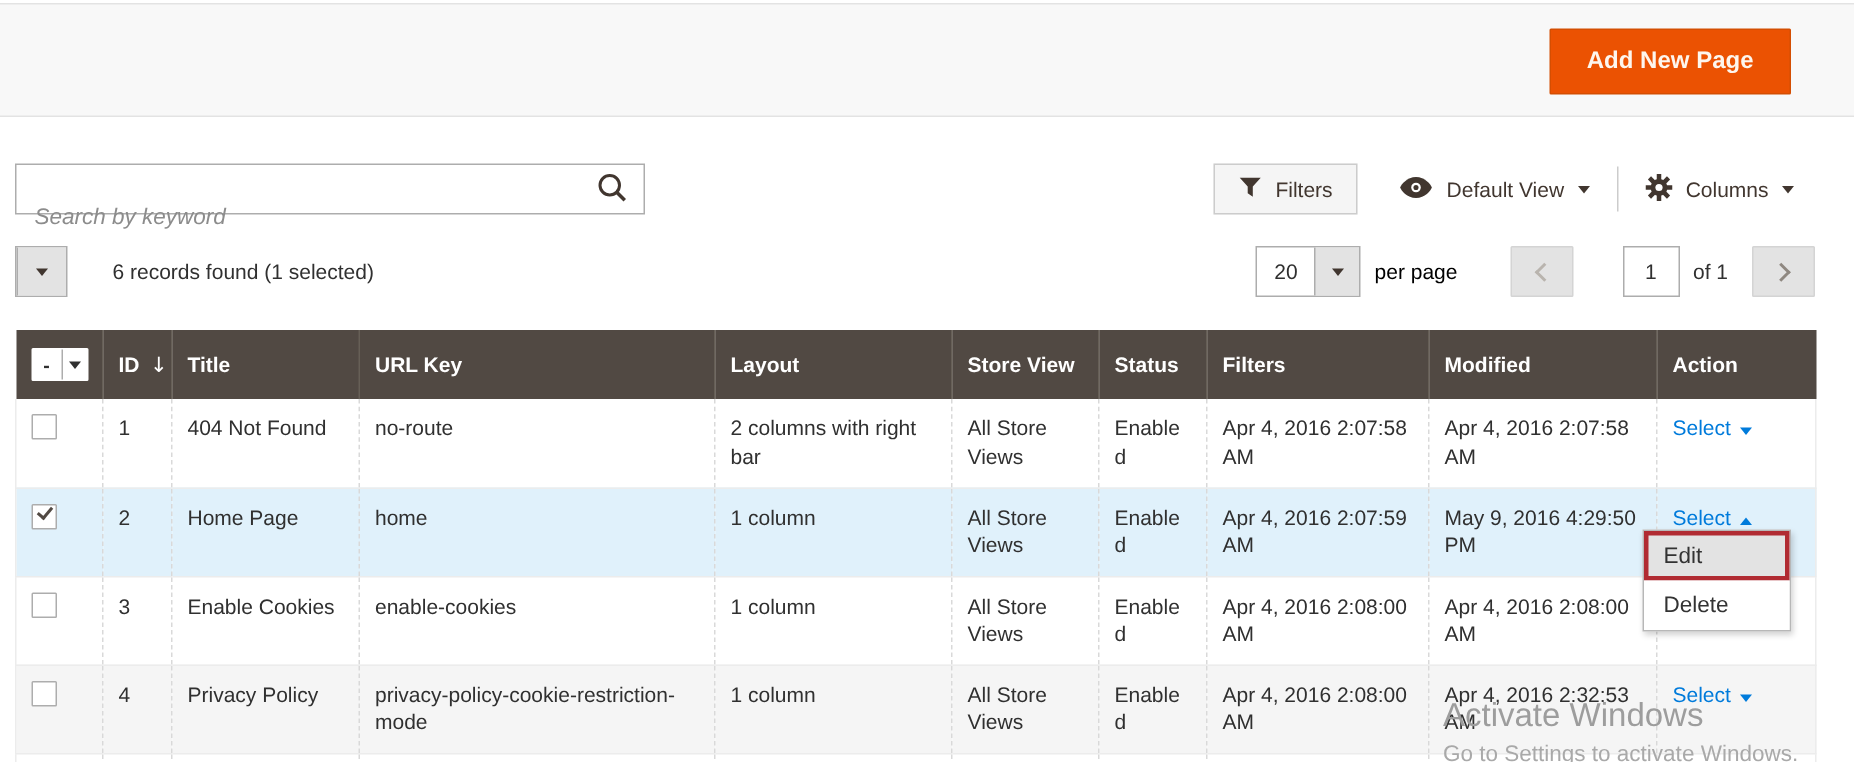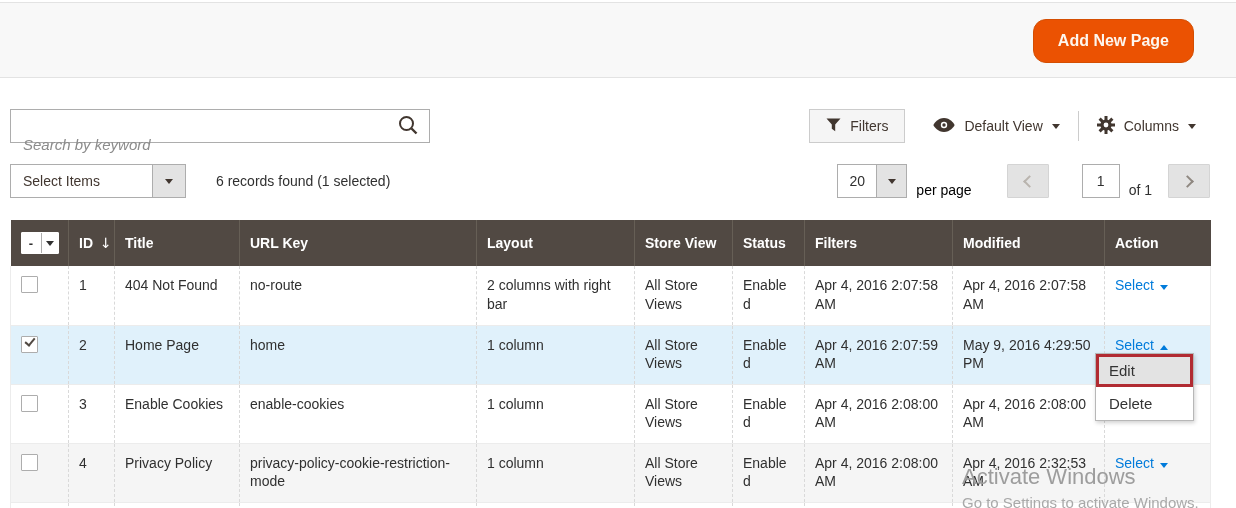--- a/index.html
+++ b/index.html
@@ -5,21 +5,21 @@
   * { margin:0; padding:0; box-sizing:border-box; }
   html,body { width:1236px; height:508px; }
   body { font-family:"Liberation Sans","DejaVu Sans",sans-serif; background:#fff; color:#303030; }
   .page { position:relative; width:1236px; height:508px; overflow:hidden; background:#fff; }
 
   
   .top-band { position:absolute; left:0; top:2px; width:1236px; height:76px;
     background:#f8f8f8; border-top:1px solid #e3e3e3; border-bottom:1px solid #e3e3e3; }
   .btn-primary { position:absolute; right:42px; top:16px; height:44px; padding:0 24px;
     background:#eb5202; color:#fdf6ee; font-size:16px; font-weight:bold; border:1px solid #d44e02;
-    border-radius:13px; cursor:pointer; font-family:inherit; }
+    border-radius:1px; cursor:pointer; font-family:inherit; }
 
   
   .search-wrap { position:absolute; left:10px; top:109px; width:420px; height:34px;
     border:1px solid #adadad; background:#fff; display:flex; align-items:center; }
   .search-input { flex:1; border:0; outline:0; background:transparent; padding:0 12px;
     font-size:15px; font-style:italic; color:#8c8c8c; font-family:inherit;margin-top:37px; }
   .search-input::placeholder { color:#8c8c8c; font-style:italic; }
   .search-btn { width:42px; height:32px; border:0; background:transparent; cursor:pointer;
     display:flex; align-items:center; justify-content:center; }
 
@@ -37,21 +37,21 @@
     border-top:5px solid #41362f; display:inline-block; }
 
   
   .massaction { position:absolute; left:10px; top:164px; height:34px; display:flex; align-items:center; }
   .split-select { display:flex; height:34px; border:1px solid #adadad; background:#fff; cursor:pointer; }
   .split-label { display:flex; align-items:center; padding:0 12px; font-size:14px; color:#41362f; width:141px; }
   .split-arrow { width:33px; background:#e3e3e3; border-left:1px solid #adadad;
     display:flex; align-items:center; justify-content:center; }
   .records { margin-left:30px; font-size:14px; color:#303030;text-align:center; }
 
-  .pagination { position:absolute; right:26px; top:164px; height:34px; display:flex; align-items:flex-end; }
+  .pagination { position:absolute; right:26px; top:164px; height:34px; display:flex; align-items:center; }
   .pp-select { display:flex; height:34px; border:1px solid #adadad; background:#fff; cursor:pointer; }
   .pp-value { display:flex; align-items:center; justify-content:center; width:38px; font-size:14px; color:#303030; }
   .pp-arrow { width:30px; background:#e3e3e3; border-left:1px solid #adadad;
     display:flex; align-items:center; justify-content:center; }
   .pp-label { margin-left:9px; font-size:14px; color:#000000; }
   .page-btn { width:42px; height:34px; background:#e3e3e3; border:1px solid #d4d4d4; border-radius:1px;
     display:flex; align-items:center; justify-content:center; cursor:pointer; }
   .page-prev { margin-left:35px; }
   .page-next { margin-left:16px; }
   .chev { width:9px; height:9px; border-left:2px solid #b9b4ae; border-bottom:2px solid #b9b4ae; }
@@ -163,21 +163,20 @@
           </g>
         </svg>
       </span>
       <span>Columns</span>
       <span class="caret-dn"></span>
     </div>
   </div>
 
   <div class="massaction">
     <div class="split-select">
-      <span class="split-label">Select Items</span>
       <span class="split-arrow">
         <span class="caret-dn"></span>
       </span>
     </div>
     <span class="records">6 records found (1 selected)</span>
   </div>
 
   <div class="pagination">
     <div class="pp-select">
       <span class="pp-value">20</span>

